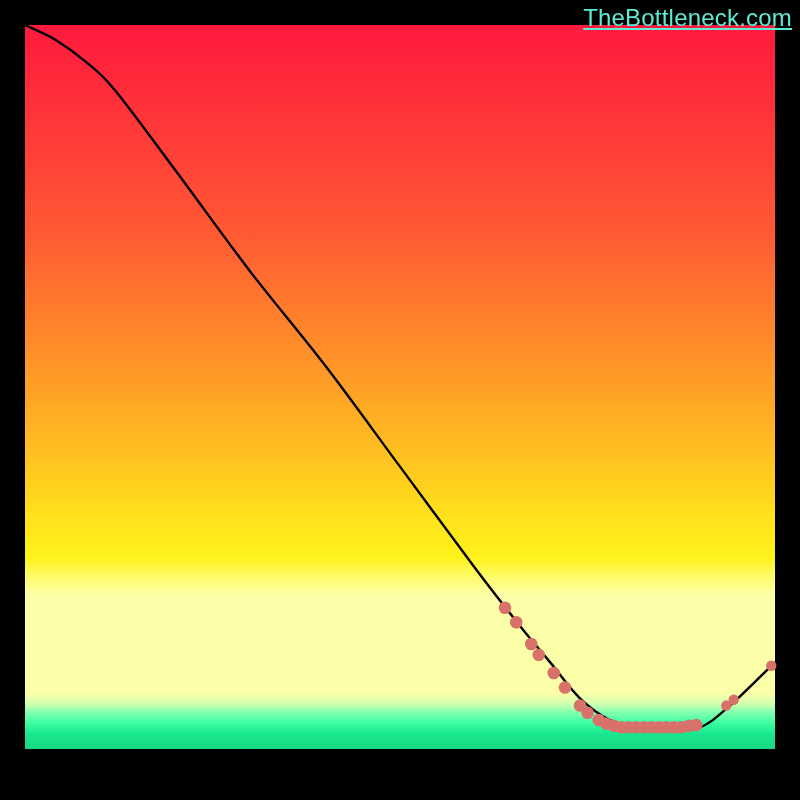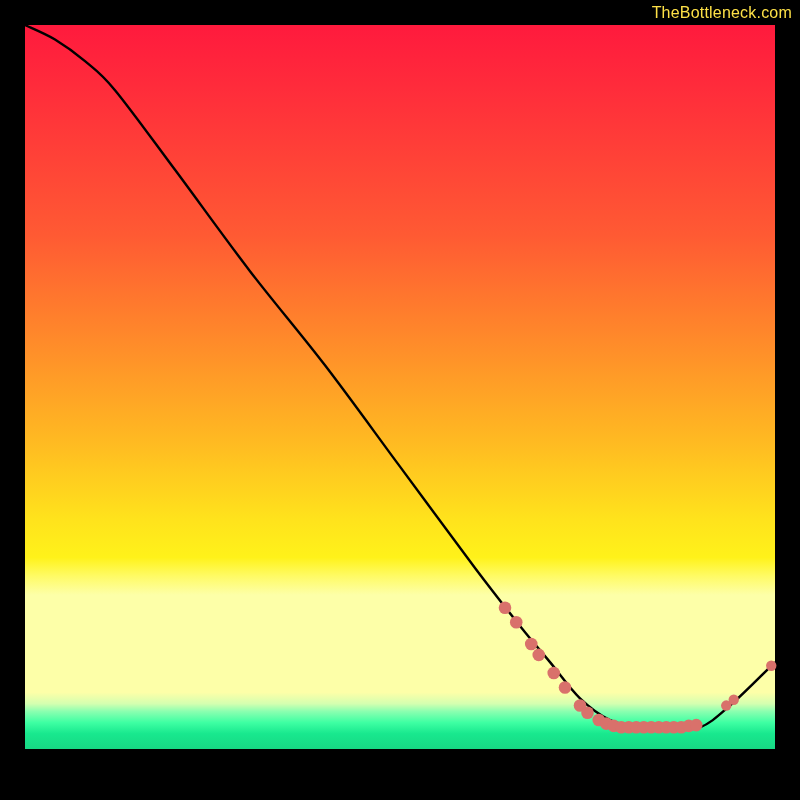--- a/index.html
+++ b/index.html
@@ -51,25 +51,26 @@
     left: 0;
     bottom: 0;
     width: 750px;
     height: 26px;
     background: #000;
   }
   .watermark {
     position: absolute;
     top: 4px;
     right: 8px;
-    color: #fde047;
-    font-size: 16px;
+    color: #5eead4;
+    font-size: 24px;
     letter-spacing: 0.2px;
     font-weight: 400;
     user-select: none;
+    text-decoration: underline;
   }
   svg.curve {
     position: absolute;
     left: 0;
     top: 0;
     width: 750px;
     height: 750px;
     overflow: visible;
   }
 </style>

